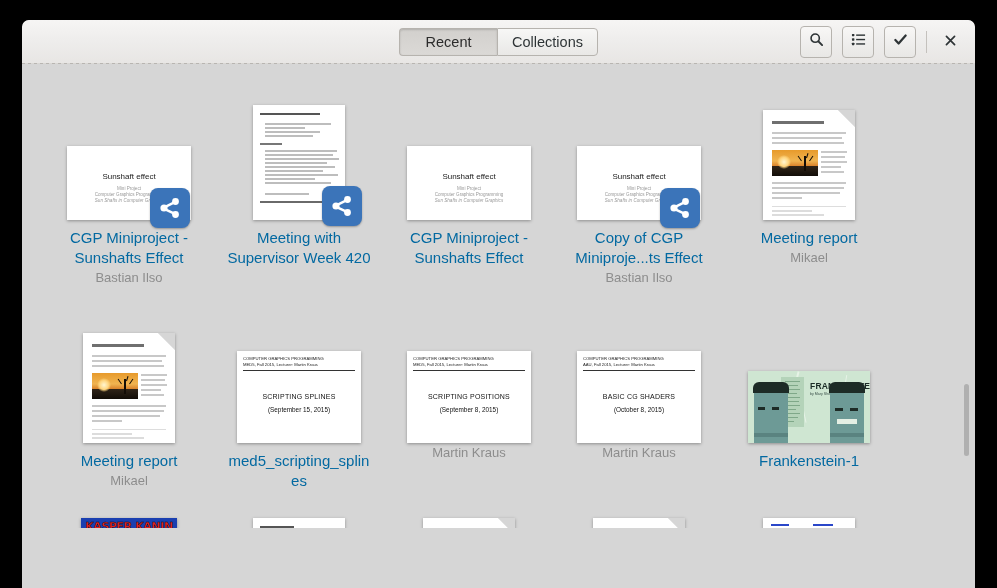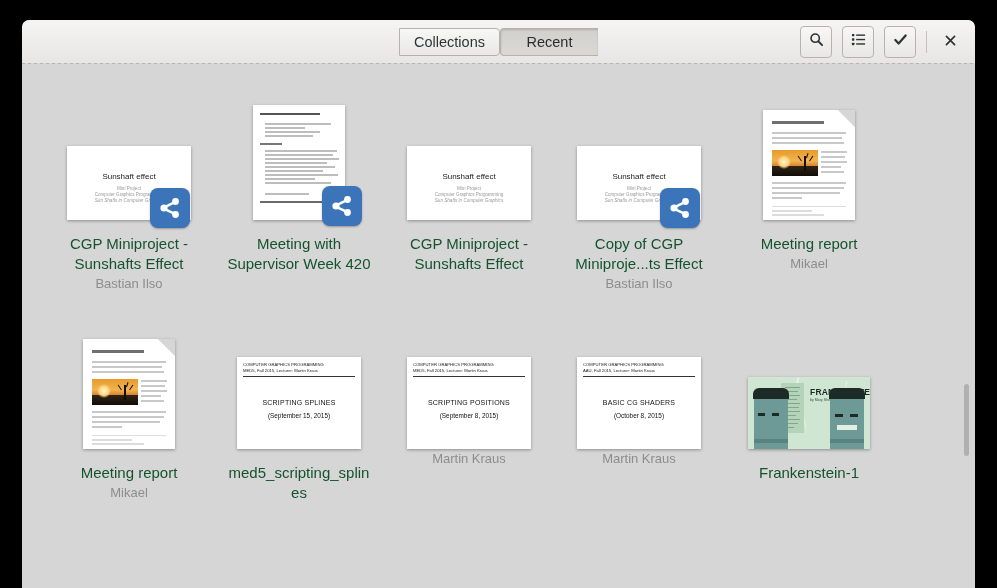--- a/index.html
+++ b/index.html
@@ -47,22 +47,22 @@
            cursor:default;background:transparent;border:none;}
   .sep{width:1px;height:22px;background:#c4c1bd;}
 
   
   .content{position:relative;height:464px;background:#d6d6d6;overflow:hidden;}
   .grid{display:flex;flex-wrap:wrap;padding:26px 18px 0 22px;box-sizing:border-box;}
   .cell{width:170px;margin:0 0 26px 0;display:flex;flex-direction:column;align-items:center;
         cursor:default;}
   .thumbwrap{height:130px;display:flex;align-items:flex-end;justify-content:center;
              position:relative;width:100%;}
-  .label{margin-top:14px;width:144px;text-align:center;font-size:15px;line-height:20px;
-         color:#14532d;word-wrap:break-word;overflow-wrap:anywhere;}
+  .label{margin-top:8px;width:144px;text-align:center;font-size:15px;line-height:20px;
+         color:#0369a1;word-wrap:break-word;overflow-wrap:anywhere;}
   .author{margin-top:1px;width:144px;text-align:center;font-size:13px;line-height:18px;
           color:#8d8d8d;word-wrap:break-word;overflow-wrap:anywhere;}
 
   
   .paper{background:#fff;box-shadow:0 1px 3px rgba(0,0,0,.34);position:relative;
          overflow:hidden;}
 
   
   .slide{width:124px;height:74px;}
   .slide-title{position:absolute;left:0;right:0;top:26px;text-align:center;
@@ -145,22 +145,22 @@
 </style>
 </head>
 <body>
 
 <div id="app">
 
   <div class="headerbar">
 
     <div class="hb-center">
       <div class="linked">
+        <div class="tabbtn left active">Recent</div>
         <div class="tabbtn right">Collections</div>
-        <div class="tabbtn left active">Recent</div>
       </div>
     </div>
 
     <div class="hb-right">
 
       <div class="iconbtn">
         <span>
           <svg width="15" height="15" viewBox="0 0 16 16">
             <circle cx="6.6" cy="6.6" r="4.4" fill="none" stroke="#2e3436" stroke-width="1.7"></circle>
             <line x1="9.9" y1="9.9" x2="14" y2="14" stroke="#2e3436" stroke-width="2" stroke-linecap="round"></line>

